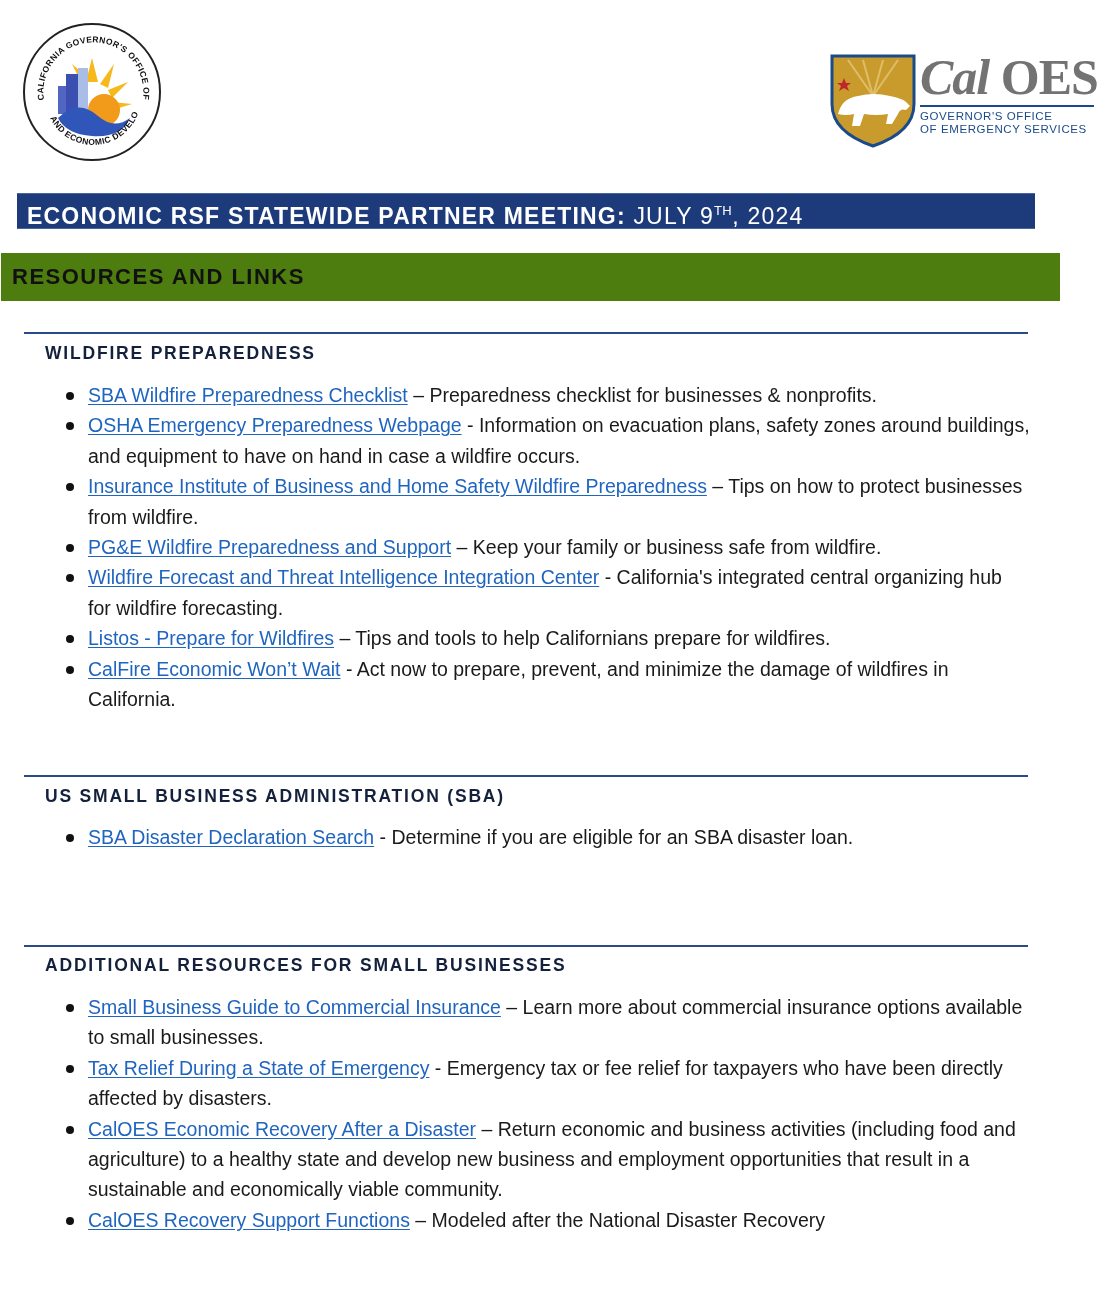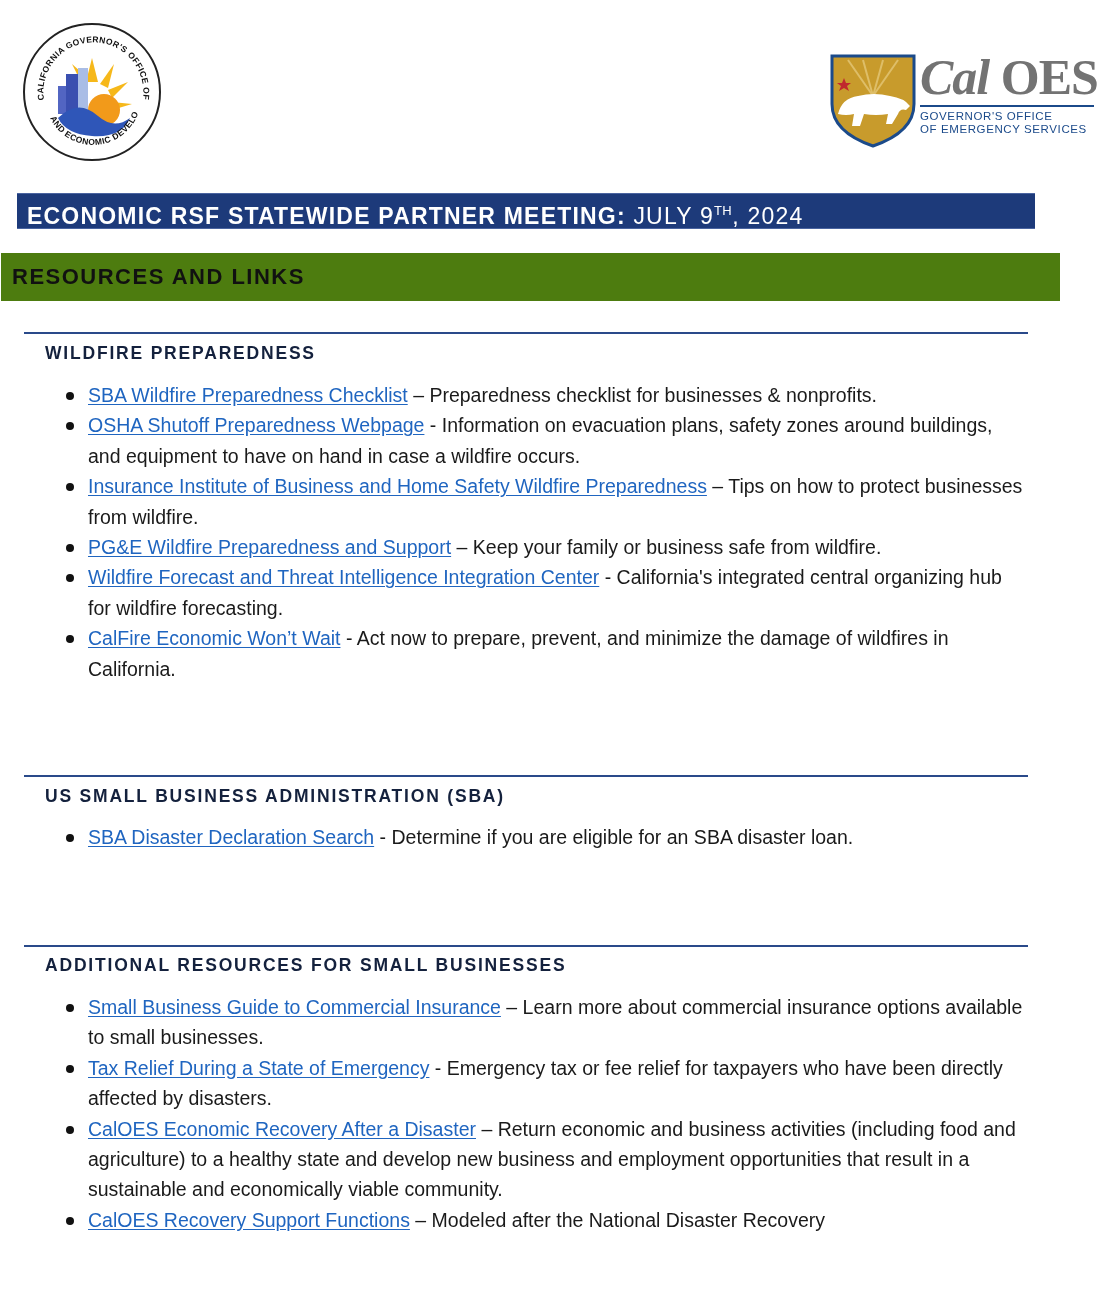--- a/index.html
+++ b/index.html
@@ -117,24 +117,25 @@
 </div>
 
 <div class="sub-bar">
   <div class="t">RESOURCES AND LINKS</div>
 </div>
 
 <div class="section-rule" style="top:332px"></div>
 <div class="section-head" style="top:343px">WILDFIRE PREPAREDNESS</div>
 <ul class="res" style="top:380px">
   <li><span class="bullet"></span><a>SBA Wildfire Preparedness Checklist</a><span> – Preparedness checklist for businesses &amp; nonprofits.</span></li>
-  <li><span class="bullet"></span><a>OSHA Shutoff Preparedness Webpage</a><span> - Information on evacuation plans, safety zones around buildings, and equipment to have on hand in case a wildfire occurs.</span></li>
+  <li><span class="bullet"></span><a>OSHA Emergency Preparedness Webpage</a><span> - Information on evacuation plans, safety zones around buildings, and equipment to have on hand in case a wildfire occurs.</span></li>
   <li><span class="bullet"></span><a>Insurance Institute of Business and Home Safety Wildfire Preparedness</a><span> – Tips on how to protect businesses from wildfire.</span></li>
   <li><span class="bullet"></span><a>PG&amp;E Wildfire Preparedness and Support</a><span> – Keep your family or business safe from wildfire.</span></li>
   <li><span class="bullet"></span><a>Wildfire Forecast and Threat Intelligence Integration Center</a><span> - California's integrated central organizing hub for wildfire forecasting.</span></li>
+  <li><span class="bullet"></span><a>Listos - Prepare for Wildfires</a><span> – Tips and tools to help Californians prepare for wildfires.</span></li>
   <li><span class="bullet"></span><a>CalFire Economic Won’t Wait</a><span> -  Act now to prepare, prevent, and minimize the damage of wildfires in California.</span></li>
 </ul>
 
 <div class="section-rule" style="top:775px"></div>
 <div class="section-head" style="top:786px">US SMALL BUSINESS ADMINISTRATION (SBA)</div>
 <ul class="res" style="top:822px">
   <li><span class="bullet"></span><a>SBA Disaster Declaration Search</a><span> - Determine if you are eligible for an SBA disaster loan.</span></li>
 </ul>
 
 <div class="section-rule" style="top:945px"></div>

